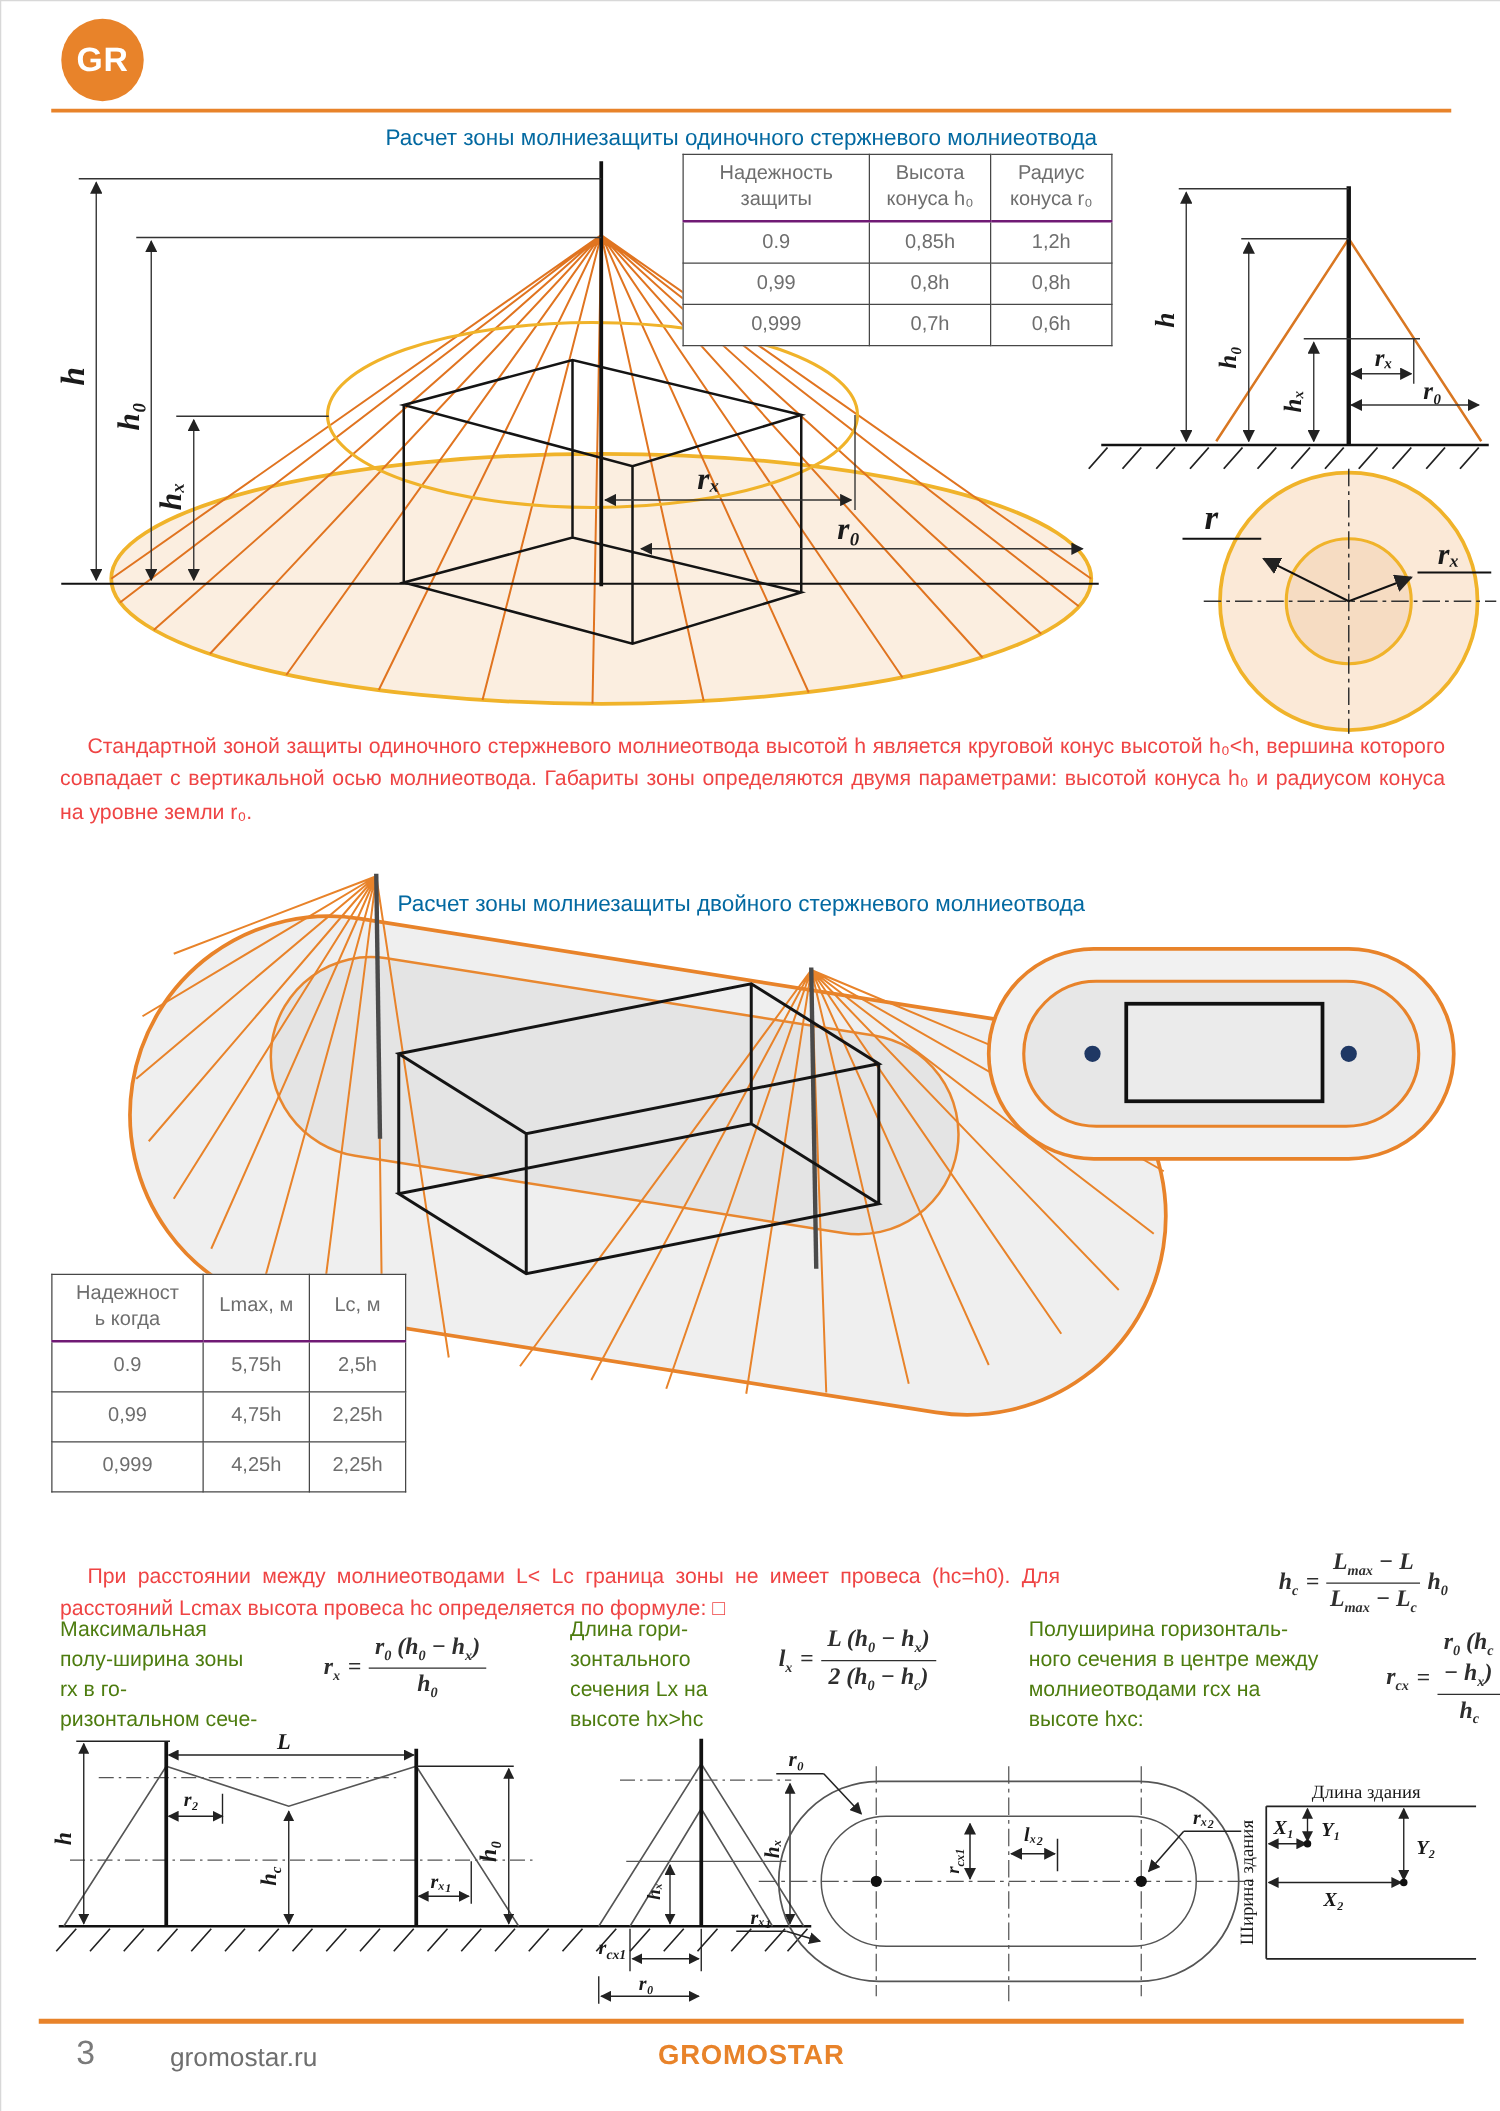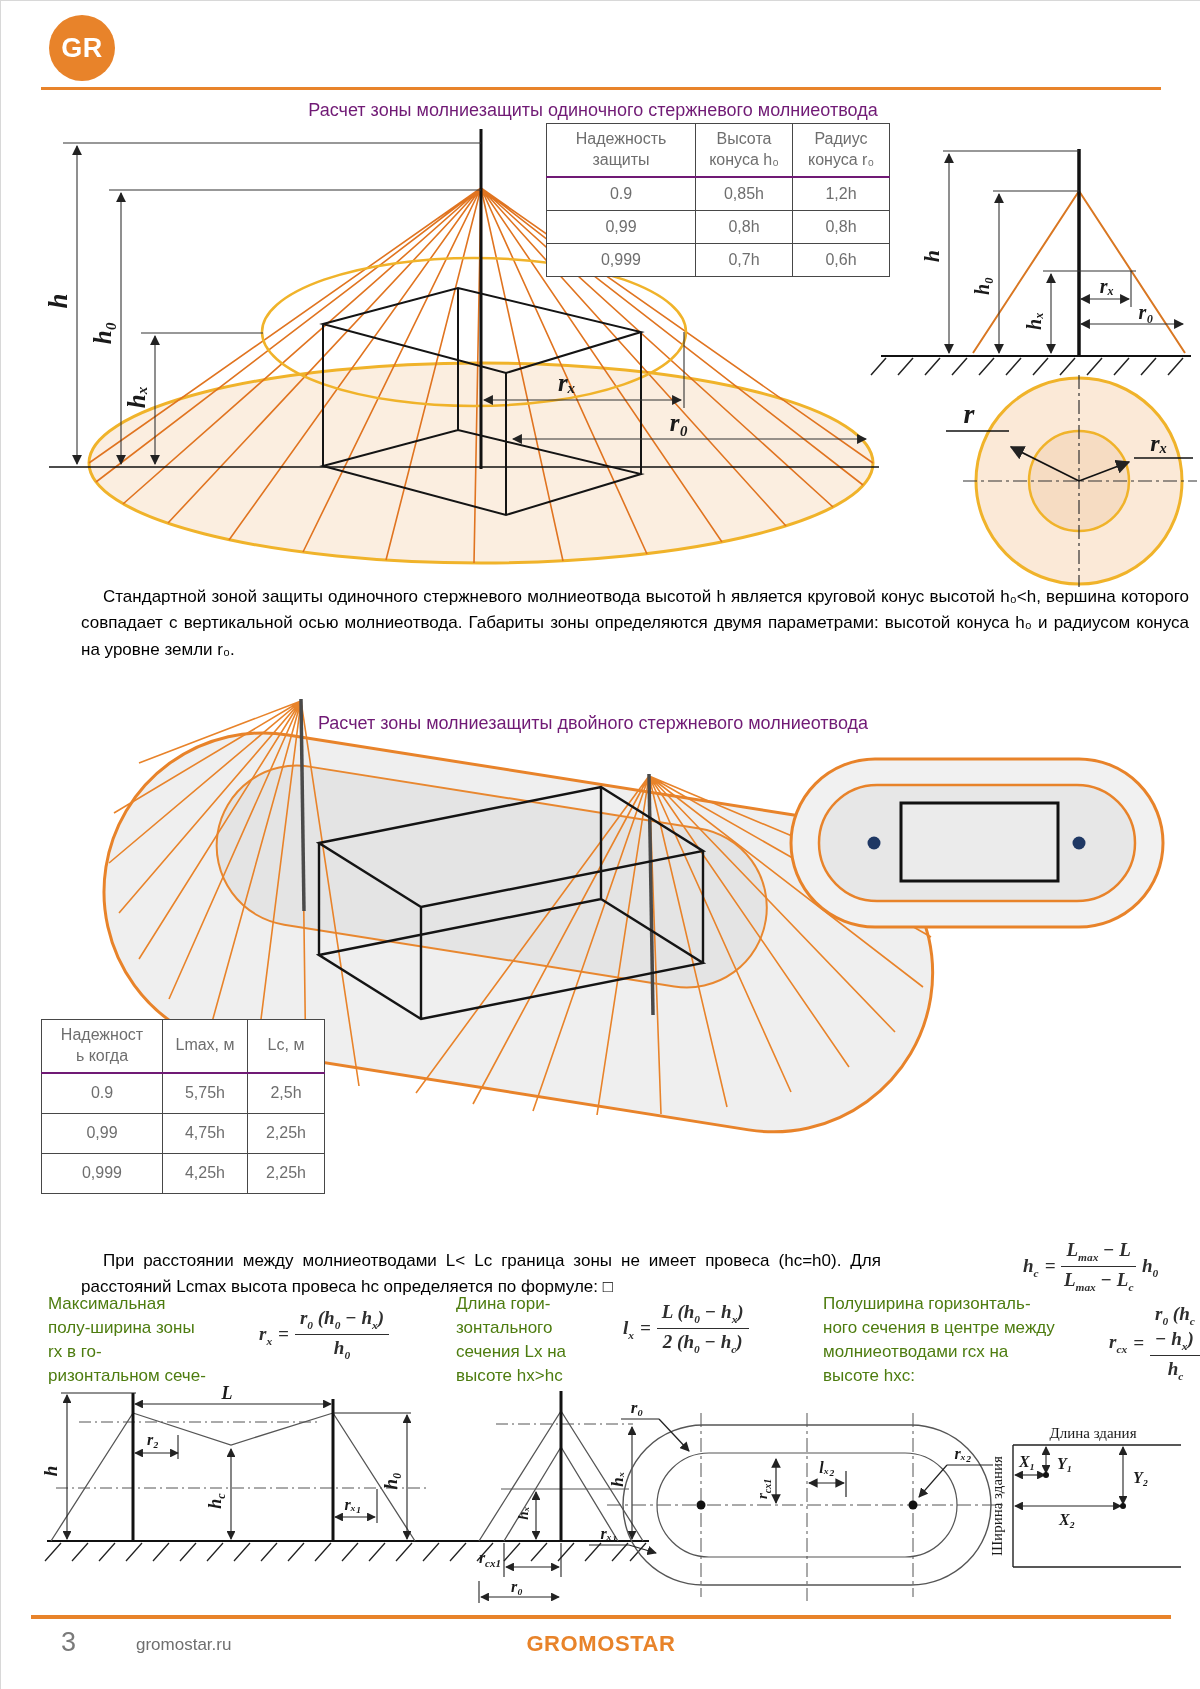--- a/index.html
+++ b/index.html
@@ -5,46 +5,46 @@
   html,body{margin:0;padding:0;background:#f2f2f2;}
   .page{position:relative;width:1200px;height:1689px;background:#fff;border:1px solid #d8d8d8;
         font-family:"Liberation Sans",sans-serif;overflow:hidden;margin:0 auto;}
   .abs{position:absolute;}
   
   .logo{position:absolute;left:48px;top:14px;width:66px;height:66px;border-radius:50%;
         background:#E8832A;color:#fff;font-weight:bold;font-size:27px;
         display:flex;align-items:center;justify-content:center;letter-spacing:0.5px;}
   .header-title{position:absolute;left:145px;top:36px;font-size:21px;color:#8c8c8c;letter-spacing:0.4px;}
   .rule{position:absolute;background:#E8832A;}
-  .section-title{position:absolute;left:0;right:16px;text-align:center;font-size:18px;color:#701a75;}
+  .section-title{position:absolute;left:0;right:16px;text-align:center;font-size:18px;color:#0369a1;}
   
   table.dtab{position:absolute;border-collapse:collapse;background:#fff;color:#6e6e6e;
              text-align:center;font-size:16px;}
   table.dtab th,table.dtab td{border:1px solid #474747;font-weight:normal;padding:3px 5px;}
   table.dtab th{white-space:pre-line;line-height:1.3;padding:5px 4px;border-bottom:2px solid #701a75;}
   table.dtab td{height:26px;margin-top:20px;}
   table.t2 td{height:33px;}
   
-  .para{position:absolute;color:#000000;font-size:17px;line-height:1.55;text-align:justify;margin-left:33px;}
+  .para{position:absolute;color:#ef4444;font-size:17px;line-height:1.55;text-align:justify;}
   .indent{text-indent:22px;}
   .coltext{position:absolute;color:#4d7c0f;font-size:17px;line-height:1.42;white-space:pre-line;}
   
   .formula{position:absolute;display:flex;align-items:center;gap:6px;
            font-family:"Liberation Serif","DejaVu Serif",serif;font-style:italic;font-weight:bold;
            color:#2e2e2e;font-size:19px;}
   .frac{display:inline-flex;flex-direction:column;align-items:center;line-height:1.15;}
   .frac .num{border-bottom:1.6px solid #2e2e2e;padding:0 5px 2px;}
   .frac .den{padding-top:2px;}
   .formula sub{font-size:0.6em;font-style:italic;}
   
   .dl{font-family:"Liberation Serif","DejaVu Serif",serif;font-style:italic;font-weight:bold;fill:#1a1a1a;}
   .plain{font-style:normal;font-weight:normal;}
   
   .page-num{position:absolute;left:60px;top:1626px;font-size:27px;color:#7a7a7a;}
-  .site{position:absolute;left:135px;top:1634px;font-size:17px;color:#6f6f6f;}
+  .site{position:absolute;left:135px;top:1634px;font-size:21px;color:#6f6f6f;}
   .brand{position:absolute;left:0;right:0;top:1630px;text-align:center;font-size:22px;
          font-weight:bold;color:#E8832A;letter-spacing:0.6px;}
 </style>
 </head>
 <body>
 
 <div class="page">
 
   <div class="logo">GR</div>
   <div class="rule" style="left:40px;top:86px;width:1120px;height:3px;"></div>

